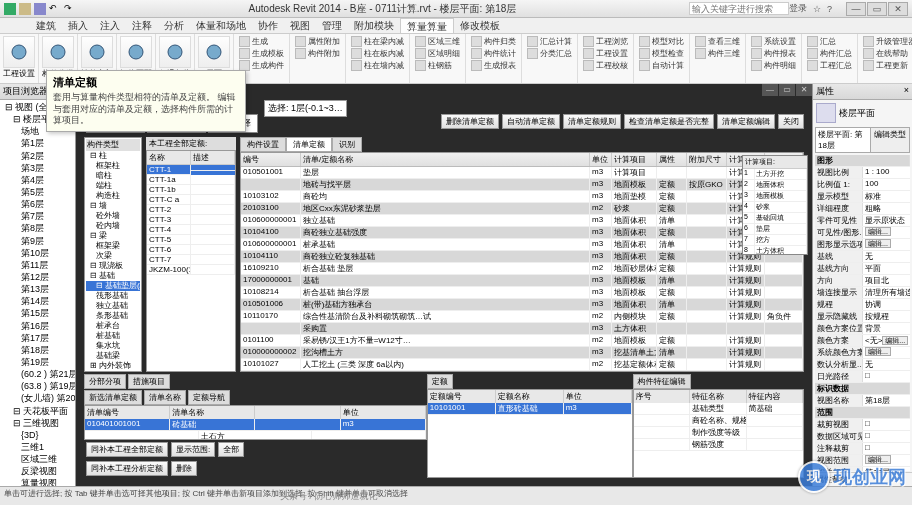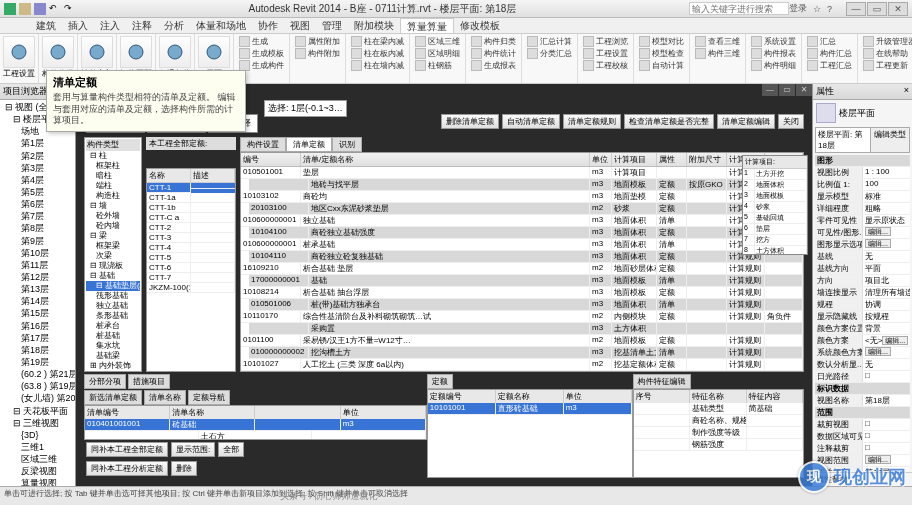--- a/index.html
+++ b/index.html
@@ -60,40 +60,40 @@
 .center-btns { position: absolute; top: 30px; right: 8px; display: flex; gap: 3px; }
 .center-btns button { font-size: 8px; padding: 1px 4px; background: linear-gradient(#fafafa,#e0e0e0); border: 1px solid #999; }
 
 
 .ct-row { display: flex; margin: 4px 8px 0 8px; gap: 4px; flex:1; min-height:0;}
 .ct-tree { width: 58px; background: #fff; border: 1px solid #999; font-size: 8px; padding: 1px; overflow:hidden; line-height:1.25;}
 .ct-tree .ti { padding-left: 4px; white-space: nowrap; }
 .ct-tree .ti.sel { background: #3874d6; color: #fff; }
 .ct-tree .ti.l2{padding-left:10px;}
 
-.ct-mid { width: 90px; display:flex;flex-direction:column; gap:18px;}
+.ct-mid { width: 90px; display:flex;flex-direction:column; gap:0;}
 .ct-mid .lbl{font-size:8px;background:#ddd;padding:1px 3px;}
 .ct-mid-table{ background:#fff;border:1px solid #999;flex:1;font-size:8px; overflow:hidden;}
 .ct-mid-table .hdr{display:flex;background:#e8e8e8;border-bottom:1px solid #ccc;}
 .ct-mid-table .hdr span{flex:1;padding:1px 2px;border-right:1px solid #ccc;}
 .ct-mid-table .row{display:flex;}
 .ct-mid-table .row span{flex:1;padding:0 2px;border-right:1px solid #eee;border-bottom:1px solid #eee;white-space:nowrap;overflow:hidden;}
 .ct-mid-table .row.sel{background:#3874d6;color:#fff;align-items:center;}
 
 
 .ct-main { flex: 1; display:flex;flex-direction:column;min-width:0;}
 .ct-main .tabs2 { display: flex; }
 .ct-main .tabs2 span { background: #ddd; padding: 1px 6px; font-size: 8px; border: 1px solid #aaa; }
 .ct-main .tabs2 span.active { background: #fff; }
 .ct-main .tbl { background: #fff; border: 1px solid #999; flex:1; overflow:hidden;}
 .tbl .thead { display: flex; background: linear-gradient(#f0f0f0,#e0e0e0); border-bottom: 1px solid #bbb; font-size: 8px; }
 .tbl .thead span { padding: 1px 2px; border-right: 1px solid #ccc; overflow:hidden;white-space:nowrap;}
 .tbl .trow { display: flex; font-size: 8px; border-bottom: 1px solid #eee; justify-content: flex-end; }
 .tbl .trow span { padding: 0 2px; border-right: 1px solid #eee; overflow:hidden;white-space:nowrap;}
-.tbl .trow.alt { background: #d8d8d8; margin-left: 8px; }
+.tbl .trow.alt { background: #d8d8d8; }
 
 .c-code{width:60px;} .c-name{flex:1;min-width:60px;} .c-unit{width:22px;} .c-item{width:45px;} .c-attr{width:30px;} .c-sz{width:40px;} .c-rule{width:38px;} .c-cond{width:38px;}
 
 
 .ct-bottom{display:flex; margin:2px 8px 8px 8px; height:104px;}
 .bt-sec{display:flex;flex-direction:column;flex:1;min-width:0;}
 .bt-sec .sec-hdr{display:flex;gap:2px;font-size:8px;}
 .bt-sec .sec-hdr span{background:#ddd;padding:1px 4px;border:1px solid #aaa;}
 .bt-tbl{background:#fff;border:1px solid #999;flex:1;overflow:hidden;}
 .bt-tbl .thead{display:flex;background:#e8e8e8;font-size:8px;}

